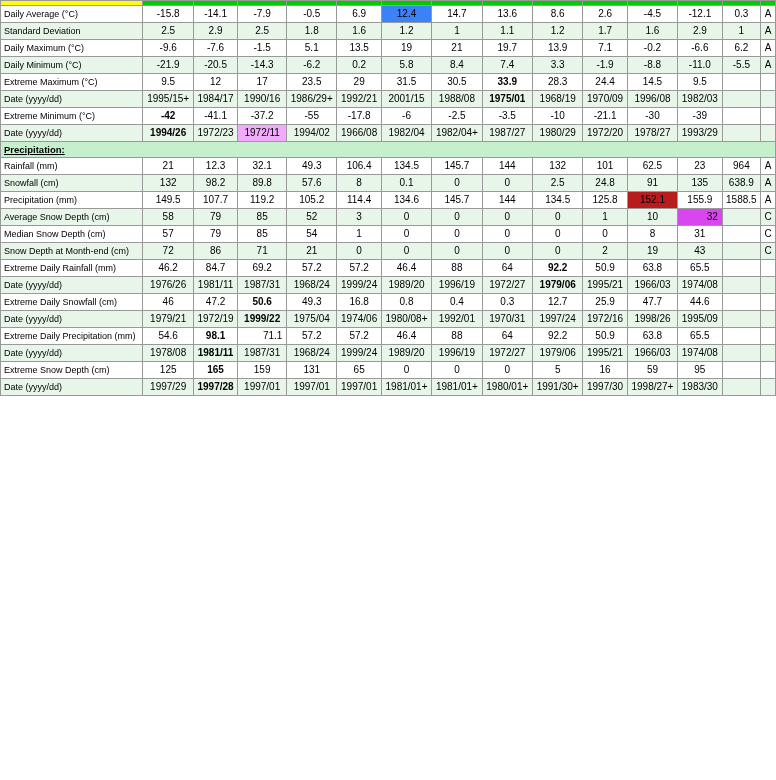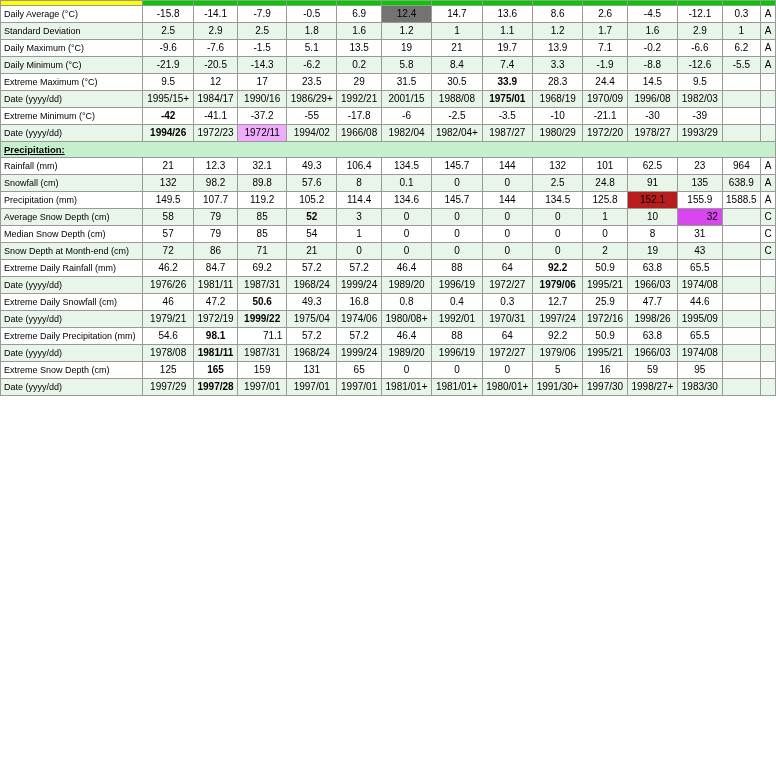--- a/index.html
+++ b/index.html
@@ -40,21 +40,21 @@
     </tr>
   </thead>
   <tbody id="table-body">
   <tr>
         <td style="background: rgb(255, 255, 255); text-align: left; font-size: 9px;">Daily Average (°C)</td>
         <td style="background: rgb(255, 255, 255);">-15.8</td>
         <td style="background: rgb(255, 255, 255);">-14.1</td>
         <td style="background: rgb(255, 255, 255);">-7.9</td>
         <td style="background: rgb(255, 255, 255);">-0.5</td>
         <td style="background: rgb(255, 255, 255);">6.9</td>
-        <td style="background: #737373;">12.4</td>
+        <td style="background: #3b82f6;">12.4</td>
         <td style="background: rgb(255, 255, 255);">14.7</td>
         <td style="background: rgb(255, 255, 255);">13.6</td>
         <td style="background: rgb(255, 255, 255);">8.6</td>
         <td style="background: rgb(255, 255, 255);">2.6</td>
         <td style="background: rgb(255, 255, 255);">-4.5</td>
         <td style="background: rgb(255, 255, 255);">-12.1</td>
         <td style="background: rgb(255, 255, 255);">0.3</td>
         <td style="background: rgb(255, 255, 255);">A</td>
       </tr>
       <tr>
@@ -97,21 +97,21 @@
         <td style="background: rgb(232, 245, 233);">-20.5</td>
         <td style="background: rgb(232, 245, 233);">-14.3</td>
         <td style="background: rgb(232, 245, 233);">-6.2</td>
         <td style="background: rgb(232, 245, 233);">0.2</td>
         <td style="background: rgb(232, 245, 233);">5.8</td>
         <td style="background: rgb(232, 245, 233);">8.4</td>
         <td style="background: rgb(232, 245, 233);">7.4</td>
         <td style="background: rgb(232, 245, 233);">3.3</td>
         <td style="background: rgb(232, 245, 233);">-1.9</td>
         <td style="background: rgb(232, 245, 233);">-8.8</td>
-        <td style="background: rgb(232, 245, 233);">-12.6</td>
+        <td style="background: rgb(232, 245, 233);">-11.0</td>
         <td style="background: rgb(232, 245, 233);">-5.5</td>
         <td style="background: rgb(232, 245, 233);">A</td>
       </tr>
       <tr>
         <td style="background: rgb(255, 255, 255); text-align: left; font-size: 9px;">Extreme Maximum (°C)</td>
         <td style="background: rgb(255, 255, 255);">9.5</td>
         <td style="background: rgb(255, 255, 255);">12</td>
         <td style="background: rgb(255, 255, 255);">17</td>
         <td style="background: rgb(255, 255, 255);">23.5</td>
         <td style="background: rgb(255, 255, 255);">29</td>
@@ -228,21 +228,21 @@
         <td style="background: #b91c1c;">152.1</td>
         <td style="background: rgb(255, 255, 255);">155.9</td>
         <td style="background: rgb(255, 255, 255);">1588.5</td>
         <td style="background: rgb(255, 255, 255);">A</td>
       </tr>
       <tr>
         <td style="background: rgb(232, 245, 233); text-align: left; font-size: 9px;">Average Snow Depth (cm)</td>
         <td style="background: rgb(232, 245, 233);">58</td>
         <td style="background: rgb(232, 245, 233);">79</td>
         <td style="background: rgb(232, 245, 233);">85</td>
-        <td style="background: rgb(232, 245, 233); font-weight: bold;">52</td>
+        <td style="background: rgb(232, 245, 233);">52</td>
         <td style="background: rgb(232, 245, 233);">3</td>
         <td style="background: rgb(232, 245, 233);">0</td>
         <td style="background: rgb(232, 245, 233);">0</td>
         <td style="background: rgb(232, 245, 233);">0</td>
         <td style="background: rgb(232, 245, 233);">0</td>
         <td style="background: rgb(232, 245, 233);">1</td>
         <td style="background: rgb(232, 245, 233);">10</td>
         <td style="background: #d946ef; padding-left: 28px;">32</td>
         <td style="background: rgb(232, 245, 233);"></td>
         <td style="background: rgb(232, 245, 233);">C</td>

